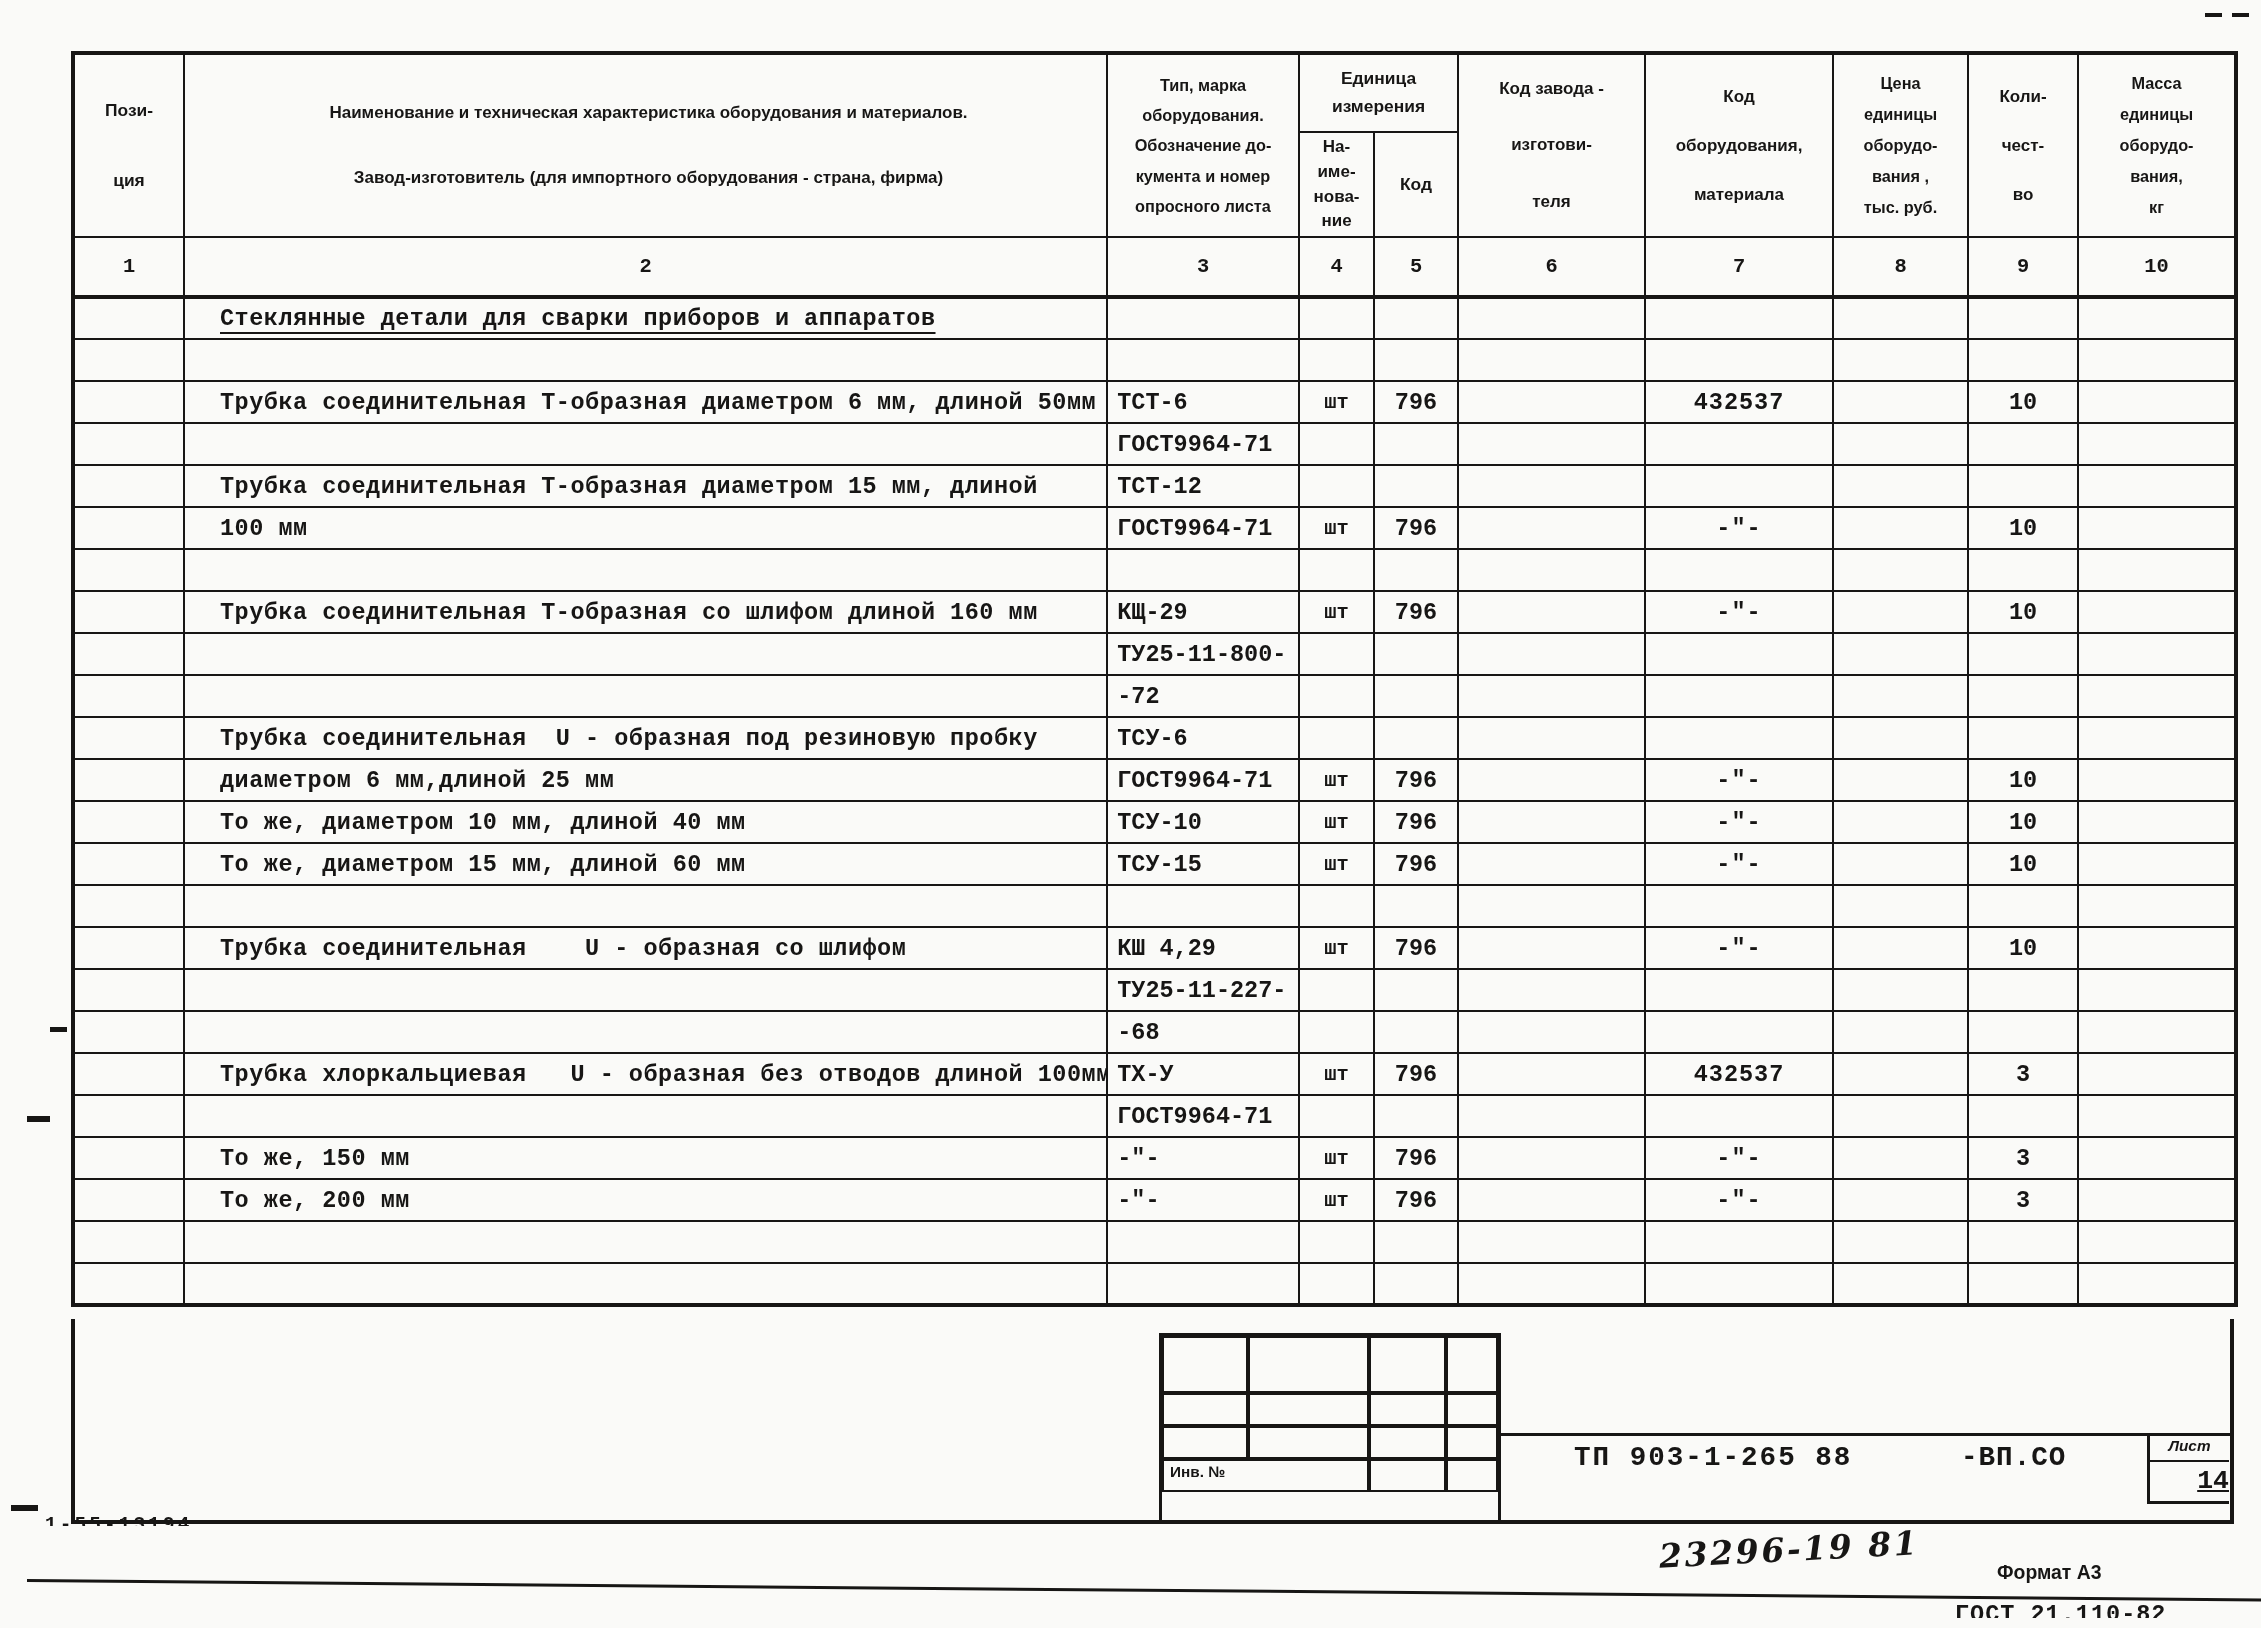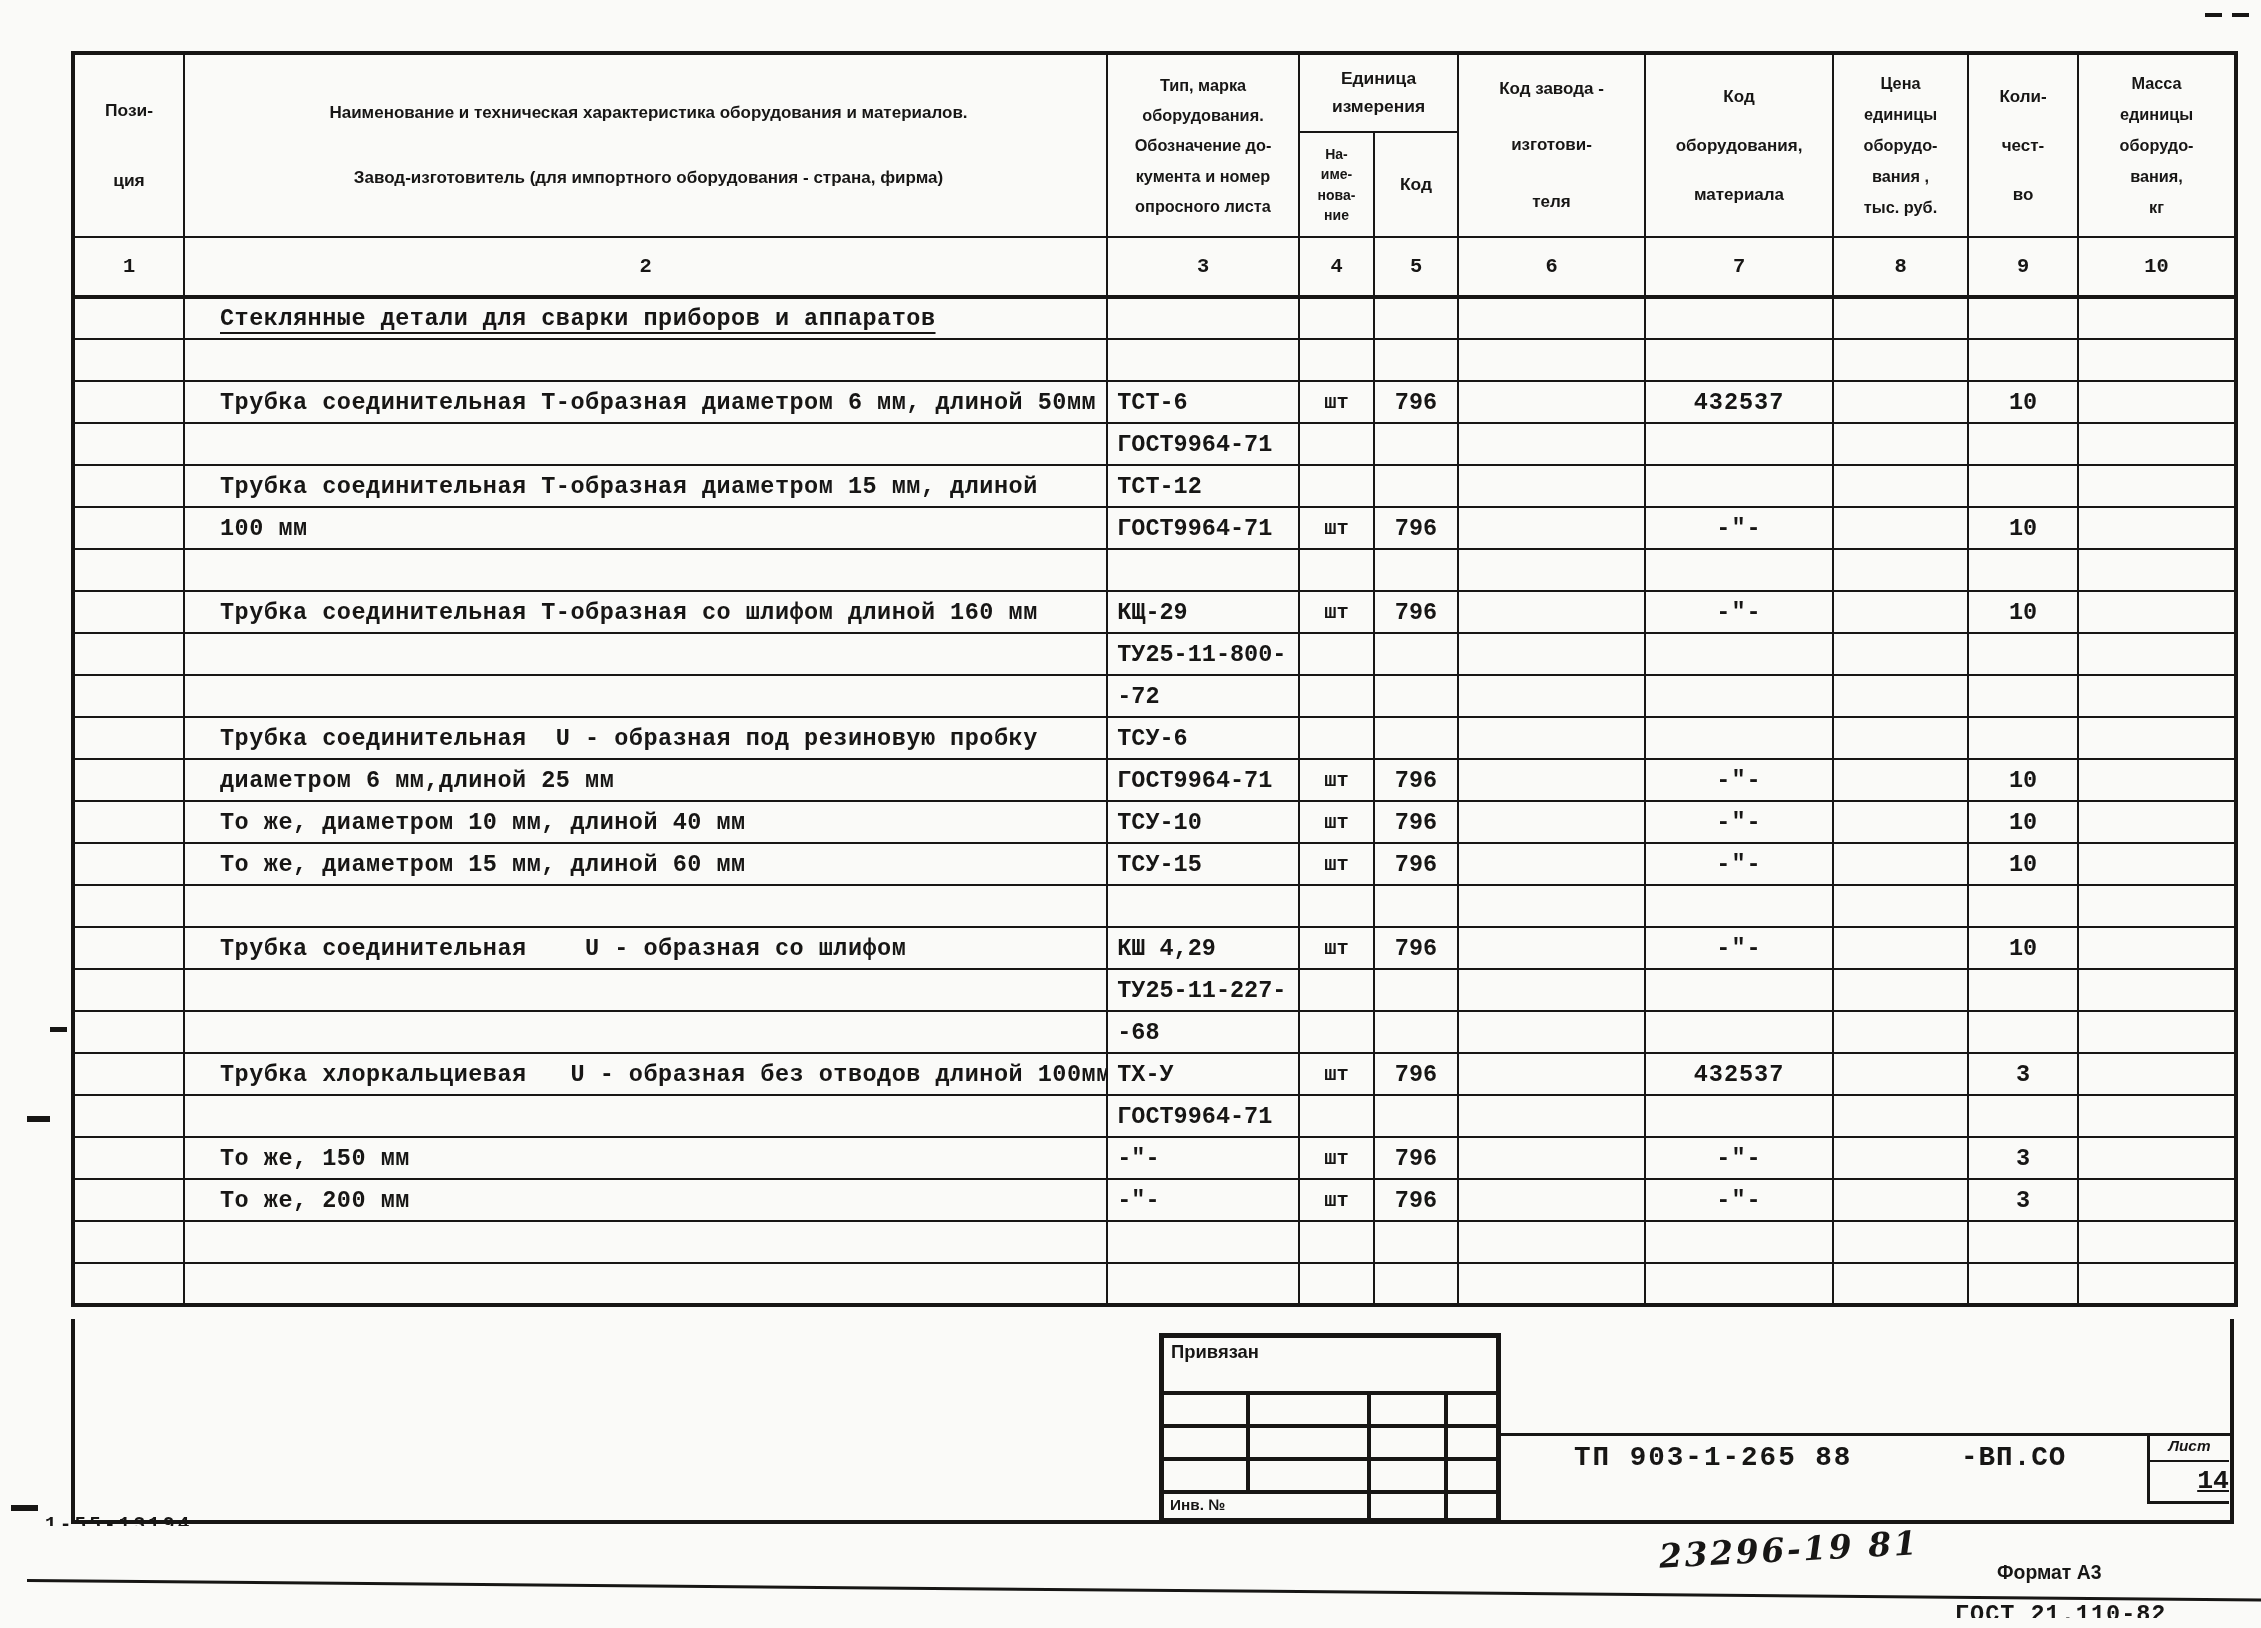--- a/index.html
+++ b/index.html
@@ -13,21 +13,21 @@
                border-collapse:collapse; table-layout:fixed;
                border:4.6px solid #171615; }
   table.spec td { border:2.6px solid #171615; overflow:hidden; vertical-align:middle; }
 
   
   td.hc { text-align:center; font-weight:600; font-size:17.4px; white-space:pre-line; }
   td.hc1  { line-height:4.0; }
   td.hc2  { line-height:3.8; font-size:17px;padding-left:6px; }
   td.hc3  { line-height:1.85; font-size:16.3px; text-align:center; }
   td.hcu  { line-height:1.6; }
-  td.hc4  { line-height:1.45; font-size:14px;text-align:center; }
+  td.hc4  { line-height:1.45; font-size:17px;text-align:center; }
   td.hc5  { font-size:17.4px; }
   td.hc6  { line-height:3.3; font-size:17px; }
   td.hc7  { line-height:2.9; font-size:17px; }
   td.hc8  { line-height:1.9;  font-size:16.3px; }
   td.hc9  { line-height:2.9; font-size:17px; }
   td.hc10 { line-height:1.9;  font-size:16.3px; }
 
   tr.h1 { height:79px; }
   tr.h2 { height:105px; }
   tr.nums { height:60px; }
@@ -443,21 +443,20 @@
           <td class="b-c8"></td>
           <td class="b-c9"></td>
           <td class="b-c10"></td>
         </tr>
       </tbody>
   </table>
 
   <div id="frame-lower"></div>
 
   <div id="stamp">
-    <div class="cell title">Привязан</div>
     <div class="cell"></div>
     <div class="cell"></div>
     <div class="cell"></div>
     <div class="cell"></div>
     <div class="cell"></div>
     <div class="cell"></div>
     <div class="cell"></div>
     <div class="cell"></div>
     <div class="cell"></div>
     <div class="cell"></div>

